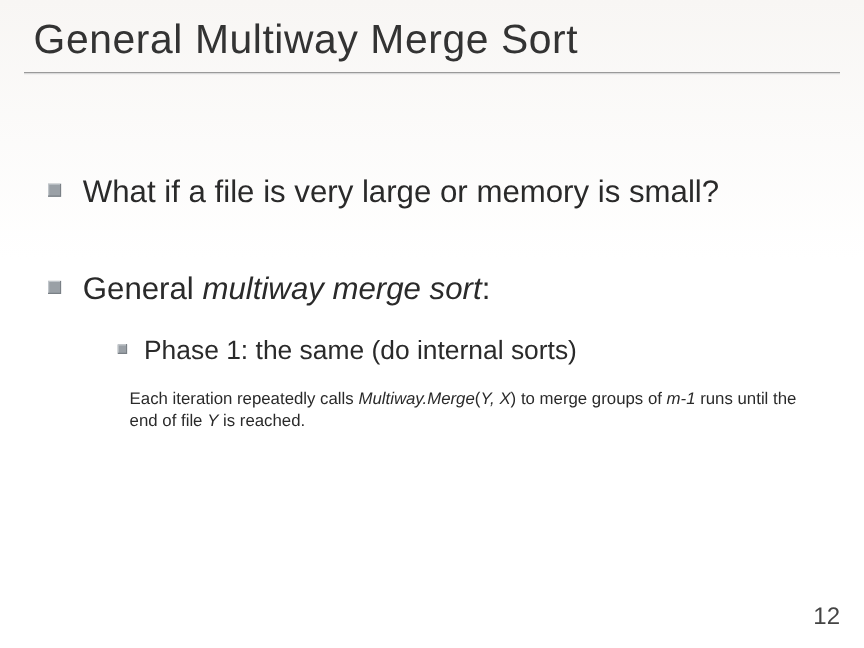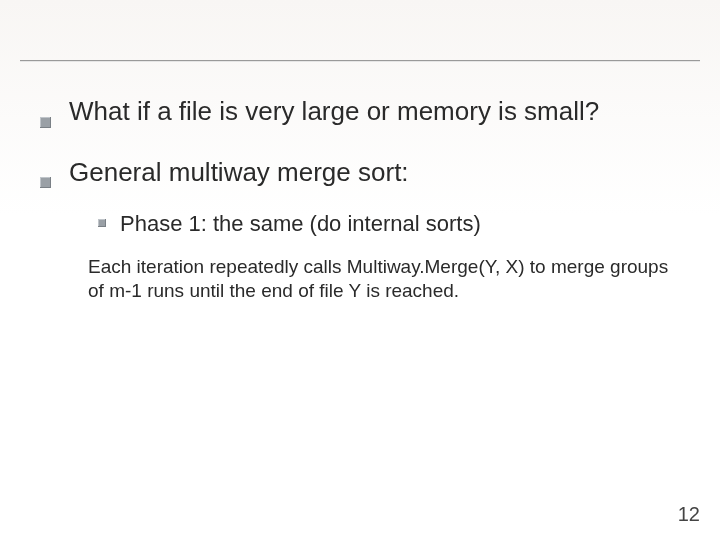--- a/index.html
+++ b/index.html
@@ -39,22 +39,23 @@
     box-shadow: 0 1px 0 #e6e6e6;
   }
   .body {
     position: absolute;
     left: 40px;
     right: 40px;
     top: 95px;
   }
   .l1 {
     display: flex;
-    align-items: flex-end;
+    align-items: flex-start;
     margin-bottom: 28px;
+    margin-top: 48px;
   }
   .l1 .bullet {
     flex: 0 0 auto;
     width: 11px;
     height: 11px;
     background: #9aa0a6;
     margin-top: 10px;
     margin-right: 18px;
     box-shadow: inset -1px -1px 0 #7a8086, inset 1px 1px 0 #c0c5ca;
   }
@@ -78,39 +79,40 @@
     background: #9aa0a6;
     margin-top: 9px;
     margin-right: 14px;
     box-shadow: inset -1px -1px 0 #7a8086, inset 1px 1px 0 #c0c5ca;
   }
   .l2 .text {
     font-size: 22px;
     line-height: 1.3;
   }
   .note {
-    margin-left: 48px;
+    margin-left: 68px;
     margin-right: 10px;
-    font-size: 19px;
+    font-size: 14px;
     line-height: 1.3;
     margin-top: -6px;
   }
   .page-num {
     position: absolute;
     right: 20px;
     bottom: 14px;
     font-size: 20px;
     color: #444;
   }
-  .ital { }
+  .ital { font-style: italic; }
 </style>
 </head>
 <body>
 
 <div class="slide">
+  <div class="title">General Multiway Merge Sort</div>
   <div class="title-underline"></div>
 
   <div class="body">
 
     <div class="l1">
       <div class="bullet"></div>
       <div class="text">What if a file is very large or memory is small?</div>
     </div>
 
     <div class="l1">

